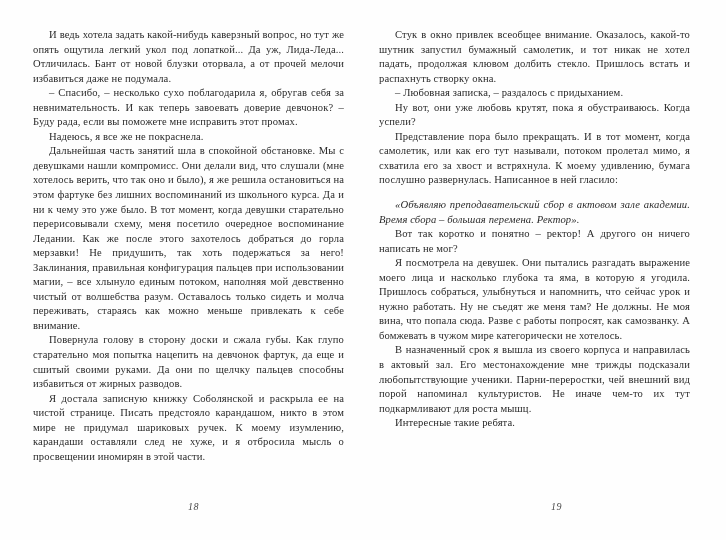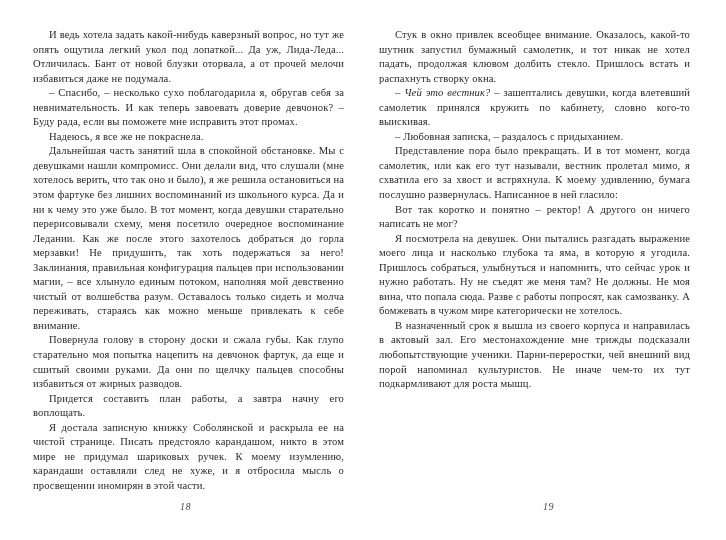--- a/index.html
+++ b/index.html
@@ -42,30 +42,29 @@
   }
   .text-block p {
     margin: 0;
     text-indent: 16px;
   }
   .text-block p.quote {
     font-style: italic;
     margin-top: 10px;
   }
   .text-block p.quote + p {
-    margin-top: 10px;
   }
   .italic-inline {
     font-style: italic;
   }
   .folio {
     position: absolute;
     bottom: 28px;
     width: 100%;
-    left: 4px;
+    left: 12px;
     text-align: center;
     font-size: 10px;
     font-style: italic;
     color: #4a4a4a;
     letter-spacing: 0.04em;
   }
   .page-left .folio { padding-right: 14px; }
   .page-right .folio { padding-right: 20px; }
 </style>
 </head>
@@ -73,32 +72,33 @@
 
 <div class="page-spread">
 
   <div class="page page-left">
     <div class="text-block">
       <p>И ведь хотела задать какой-нибудь каверзный вопрос, но тут же опять ощутила легкий укол под лопаткой... Да уж, Лида-Леда... Отличилась. Бант от новой блузки оторвала, а от прочей мелочи избавиться даже не подумала.</p>
       <p>– Спасибо, – несколько сухо поблагодарила я, обругав себя за невнимательность. И как теперь завоевать доверие девчонок? – Буду рада, если вы поможете мне исправить этот промах.</p>
       <p>Надеюсь, я все же не покраснела.</p>
       <p>Дальнейшая часть занятий шла в спокойной обстановке. Мы с девушками нашли компромисс. Они делали вид, что слушали (мне хотелось верить, что так оно и было), я же решила остановиться на этом фартуке без лишних воспоминаний из школьного курса. Да и ни к чему это уже было. В тот момент, когда девушки старательно перерисовывали схему, меня посетило очередное воспоминание Ледании. Как же после этого захотелось добраться до горла мерзавки! Не придушить, так хоть подержаться за него! Заклинания, правильная конфигурация пальцев при использовании магии, – все хлынуло единым потоком, наполняя мой девственно чистый от волшебства разум. Оставалось только сидеть и молча переживать, стараясь как можно меньше привлекать к себе внимание.</p>
       <p>Повернула голову в сторону доски и сжала губы. Как глупо старательно моя попытка нацепить на девчонок фартук, да еще и сшитый своими руками. Да они по щелчку пальцев способны избавиться от жирных разводов.</p>
-      <p>Придется составить план работы, а завтра начну его воплощать.</p>
       <p>Я достала записную книжку Соболянской и раскрыла ее на чистой странице. Писать предстояло карандашом, никто в этом мире не придумал шариковых ручек. К моему изумлению, карандаши оставляли след не хуже, и я отбросила мысль о просвещении иномирян в этой части.</p>
     </div>
     <div class="folio">18</div>
   </div>
 
   <div class="page page-right">
     <div class="text-block">
       <p>Стук в окно привлек всеобщее внимание. Оказалось, какой-то шутник запустил бумажный самолетик, и тот никак не хотел падать, продолжая клювом долбить стекло. Пришлось встать и распахнуть створку окна.</p>
-      <p>– <span class="italic-inline">Чей это вестник?</span> – зашептались девушки, когда влетевший самолетик принялся кружить по кабинету, словно кого-то выискивая.</p>
       <p>– Любовная записка, – раздалось с придыханием.</p>
-      <p>Представление пора было прекращать. И в тот момент, когда самолетик, или как его тут называли, вестник пролетал мимо, я схватила его за хвост и встряхнула. К моему удивлению, бумага послушно развернулась. Написанное в ней гласило:</p>
+      <p>Ну вот, они уже любовь крутят, пока я обустраиваюсь. Когда успели?</p>
+      <p>Представление пора было прекращать. И в тот момент, когда самолетик, или как его тут называли, потоком пролетал мимо, я схватила его за хвост и встряхнула. К моему удивлению, бумага послушно развернулась. Написанное в ней гласило:</p>
+      <p class="quote">«Объявляю преподавательский сбор в актовом зале академии. Время сбора – большая перемена. Ректор».</p>
       <p>Вот так коротко и понятно – ректор! А другого он ничего написать не мог?</p>
       <p>Я посмотрела на девушек. Они пытались разгадать выражение моего лица и насколько глубока та яма, в которую я угодила. Пришлось собраться, улыбнуться и напомнить, что сейчас урок и нужно работать. Ну не съедят же меня там? Не должны. Не моя вина, что попала сюда. Разве с работы попросят, как самозванку. А бомжевать в чужом мире категорически не хотелось.</p>
       <p>В назначенный срок я вышла из своего корпуса и направилась в актовый зал. Его местонахождение мне трижды подсказали любопытствующие ученики. Парни-переростки, чей внешний вид порой напоминал культуристов. Не иначе чем-то их тут подкармливают для роста мышц.</p>
+      <p>Интересные такие ребята.</p>
     </div>
     <div class="folio">19</div>
   </div>
 
 </div>
 
 </body></html>

